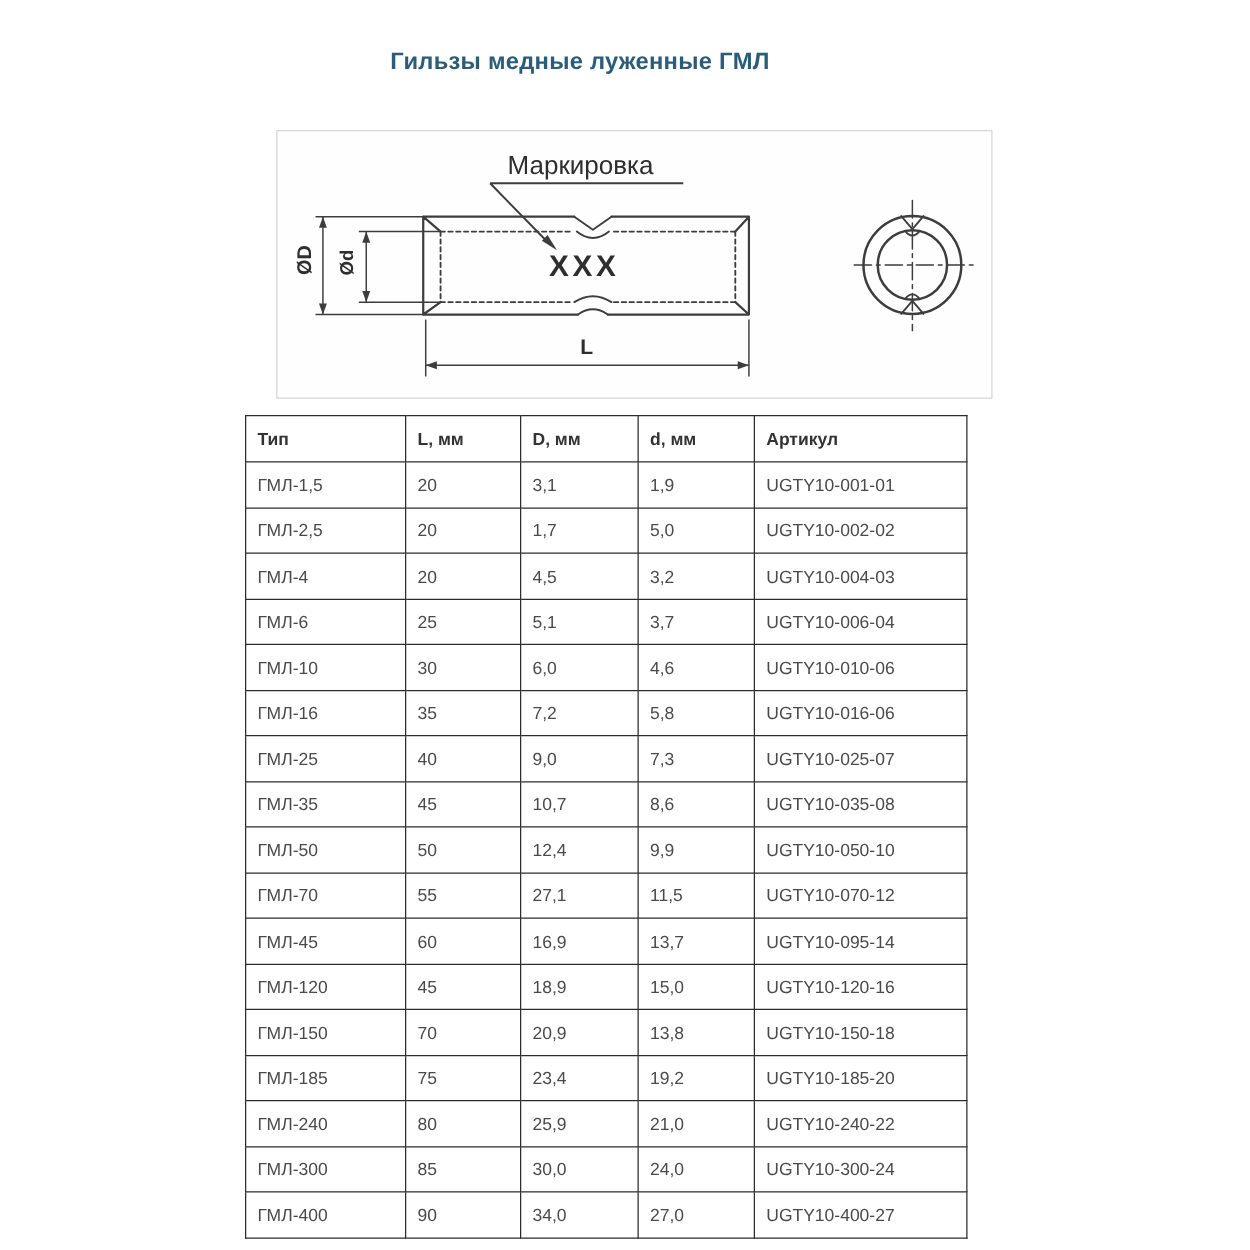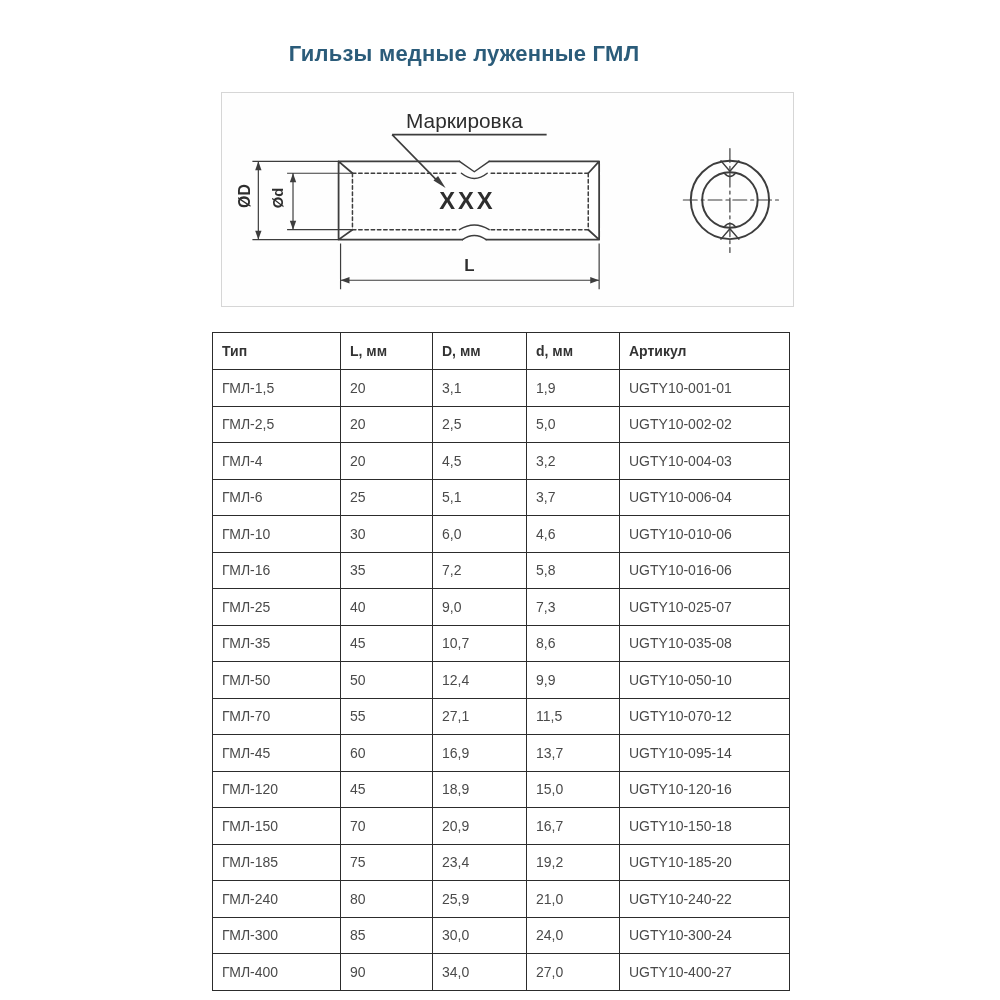--- a/index.html
+++ b/index.html
@@ -1,27 +1,27 @@
 <!DOCTYPE html>
 <html><head>
 <meta charset="utf-8">
 <style>
   html,body{margin:0;padding:0;background:#fff;}
   body{width:1000px;height:1000px;position:relative;font-family:"Liberation Sans",sans-serif;}
   .page-title{
     position:absolute;top:26px;left:0;width:928px;text-align:center;
-    font-size:22px;font-weight:bold;letter-spacing:.2px;
+    font-size:19px;font-weight:bold;letter-spacing:.2px;
   }
   .drawing-box{
-    position:absolute;left:221px;top:92px;width:573px;height:215px;
+    position:absolute;left:221px;top:104px;width:573px;height:215px;
     border:1px solid #d6d6d6;background:#fefefe;box-sizing:border-box;
   }
   .drawing-box svg{display:block;width:571px;height:213px;}
   .spec-table{
-    position:absolute;left:212px;top:332px;width:577px;
+    position:absolute;left:196px;top:332px;width:577px;
     border-collapse:collapse;table-layout:fixed;
   }
   .spec-table th,.spec-table td{
     border:1.5px solid #2c2c2c;
     font-size:14px;text-align:left;vertical-align:middle;
     padding:0 4px 0 9px;overflow:hidden;white-space:nowrap;
   }
   .spec-table th{height:36px;font-weight:bold;color:#333;}
   .spec-table td{height:35.5px;color:#4a4a4a;}
   .c-type{width:128px}.c-l{width:92px}.c-d{width:94px}.c-dd{width:93px}.c-art{width:170px}
@@ -112,21 +112,21 @@
         <tr>
           <td>ГМЛ-1,5</td>
           <td>20</td>
           <td>3,1</td>
           <td>1,9</td>
           <td>UGTY10-001-01</td>
         </tr>
         <tr>
           <td>ГМЛ-2,5</td>
           <td>20</td>
-          <td>2,5</td>
+          <td>1,7</td>
           <td>5,0</td>
           <td>UGTY10-002-02</td>
         </tr>
         <tr>
           <td>ГМЛ-4</td>
           <td>20</td>
           <td>4,5</td>
           <td>3,2</td>
           <td>UGTY10-004-03</td>
         </tr>
@@ -190,21 +190,21 @@
           <td>ГМЛ-120</td>
           <td>45</td>
           <td>18,9</td>
           <td>15,0</td>
           <td>UGTY10-120-16</td>
         </tr>
         <tr>
           <td>ГМЛ-150</td>
           <td>70</td>
           <td>20,9</td>
-          <td>16,7</td>
+          <td>13,8</td>
           <td>UGTY10-150-18</td>
         </tr>
         <tr>
           <td>ГМЛ-185</td>
           <td>75</td>
           <td>23,4</td>
           <td>19,2</td>
           <td>UGTY10-185-20</td>
         </tr>
         <tr>

